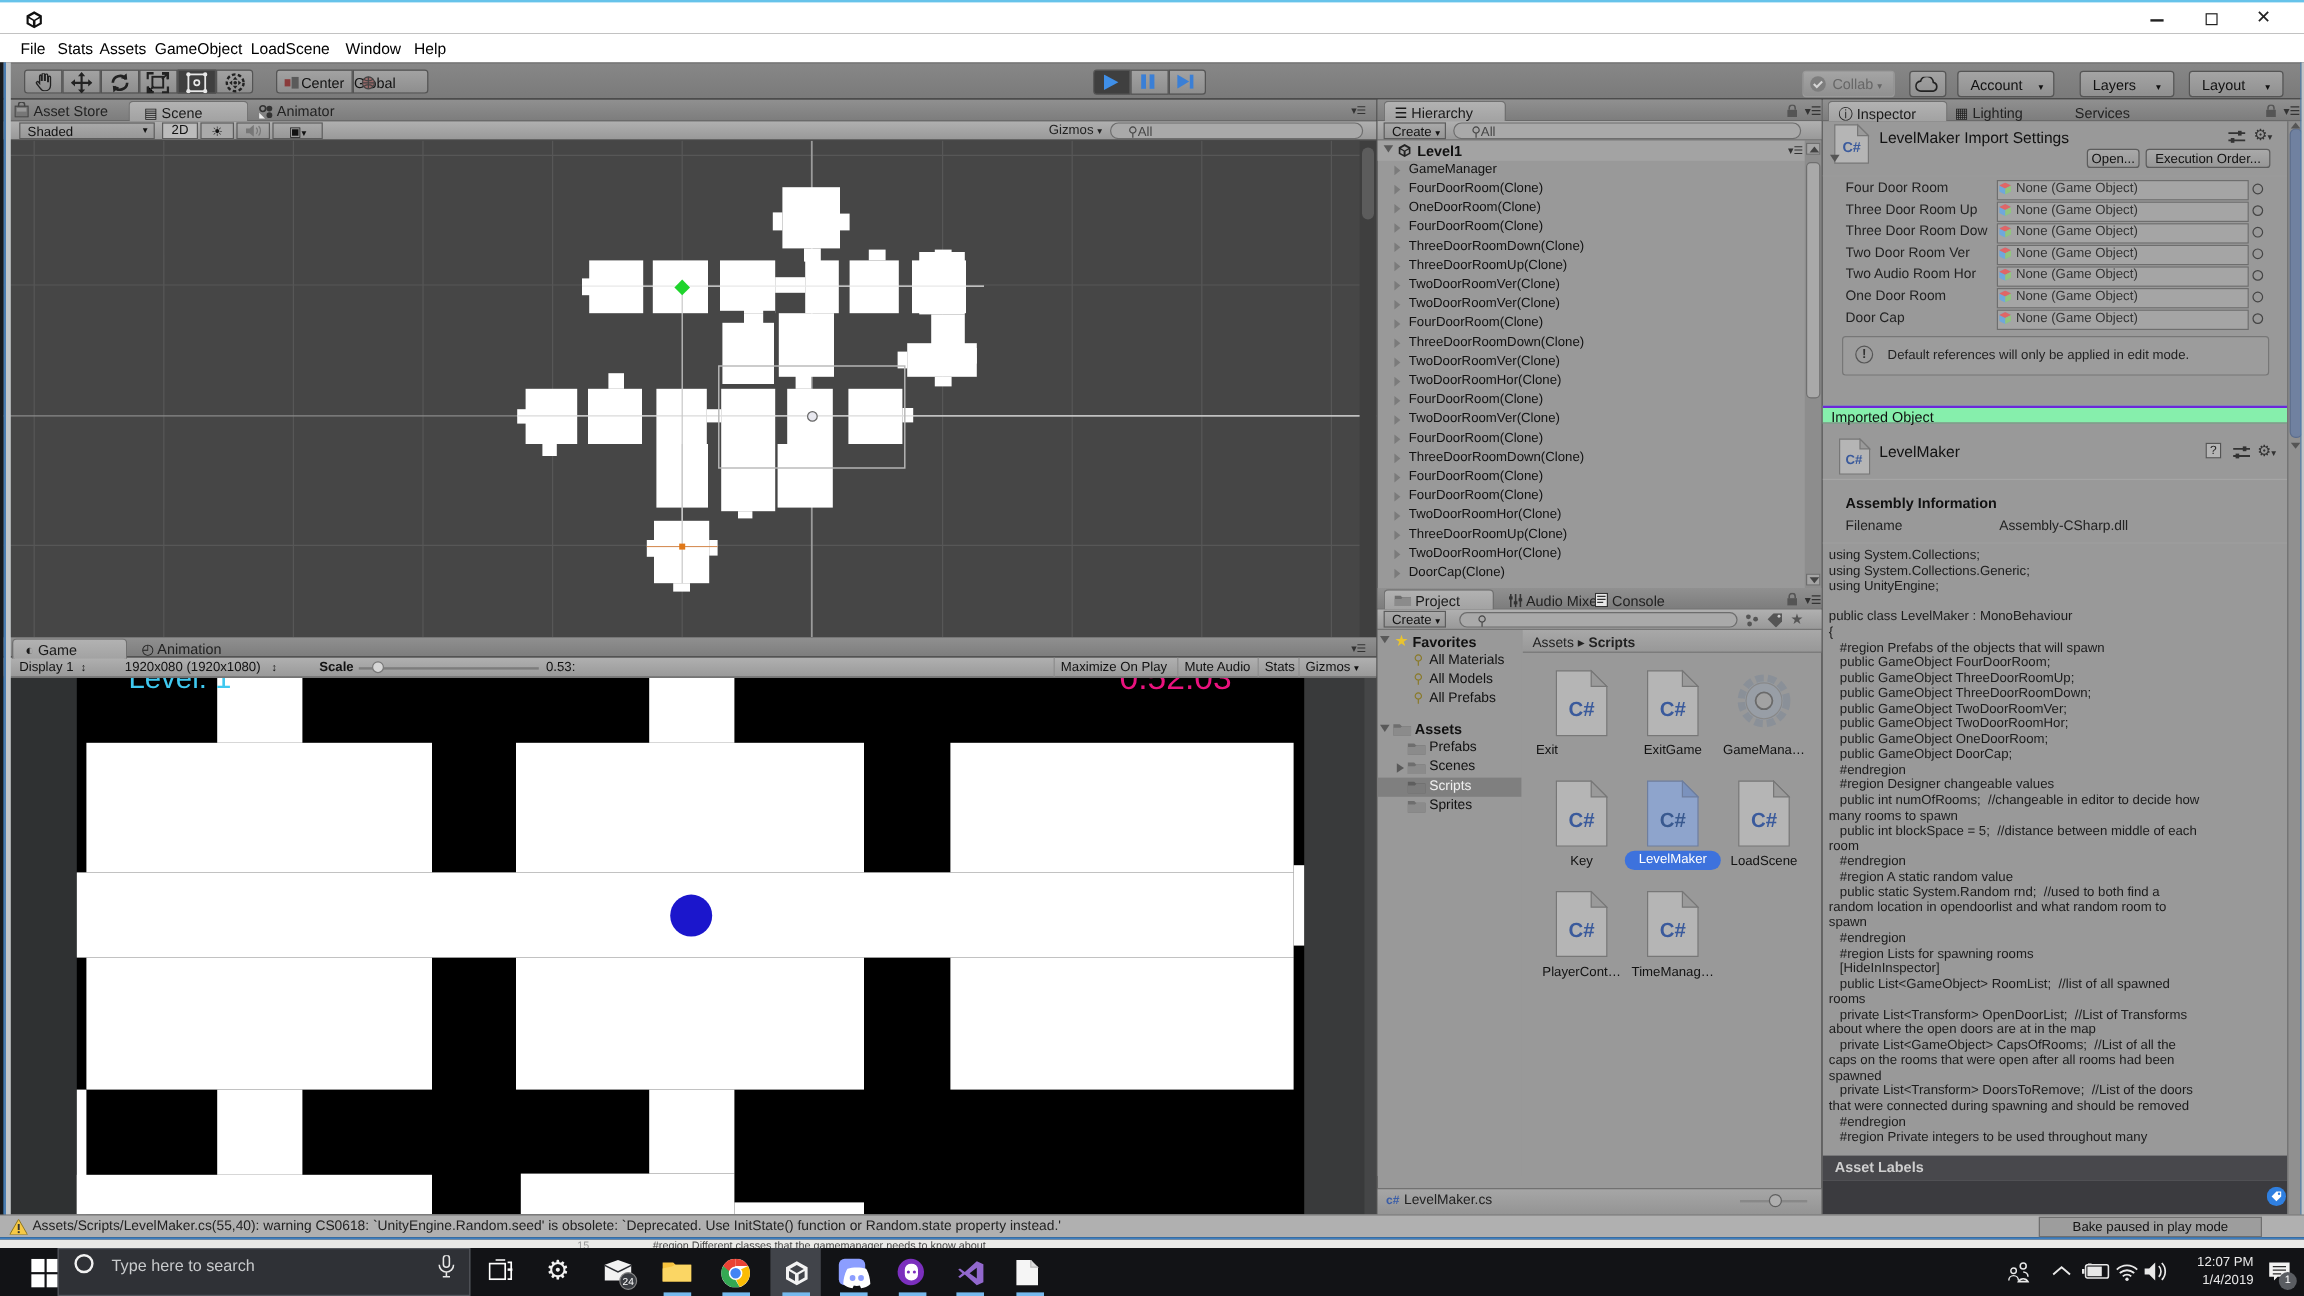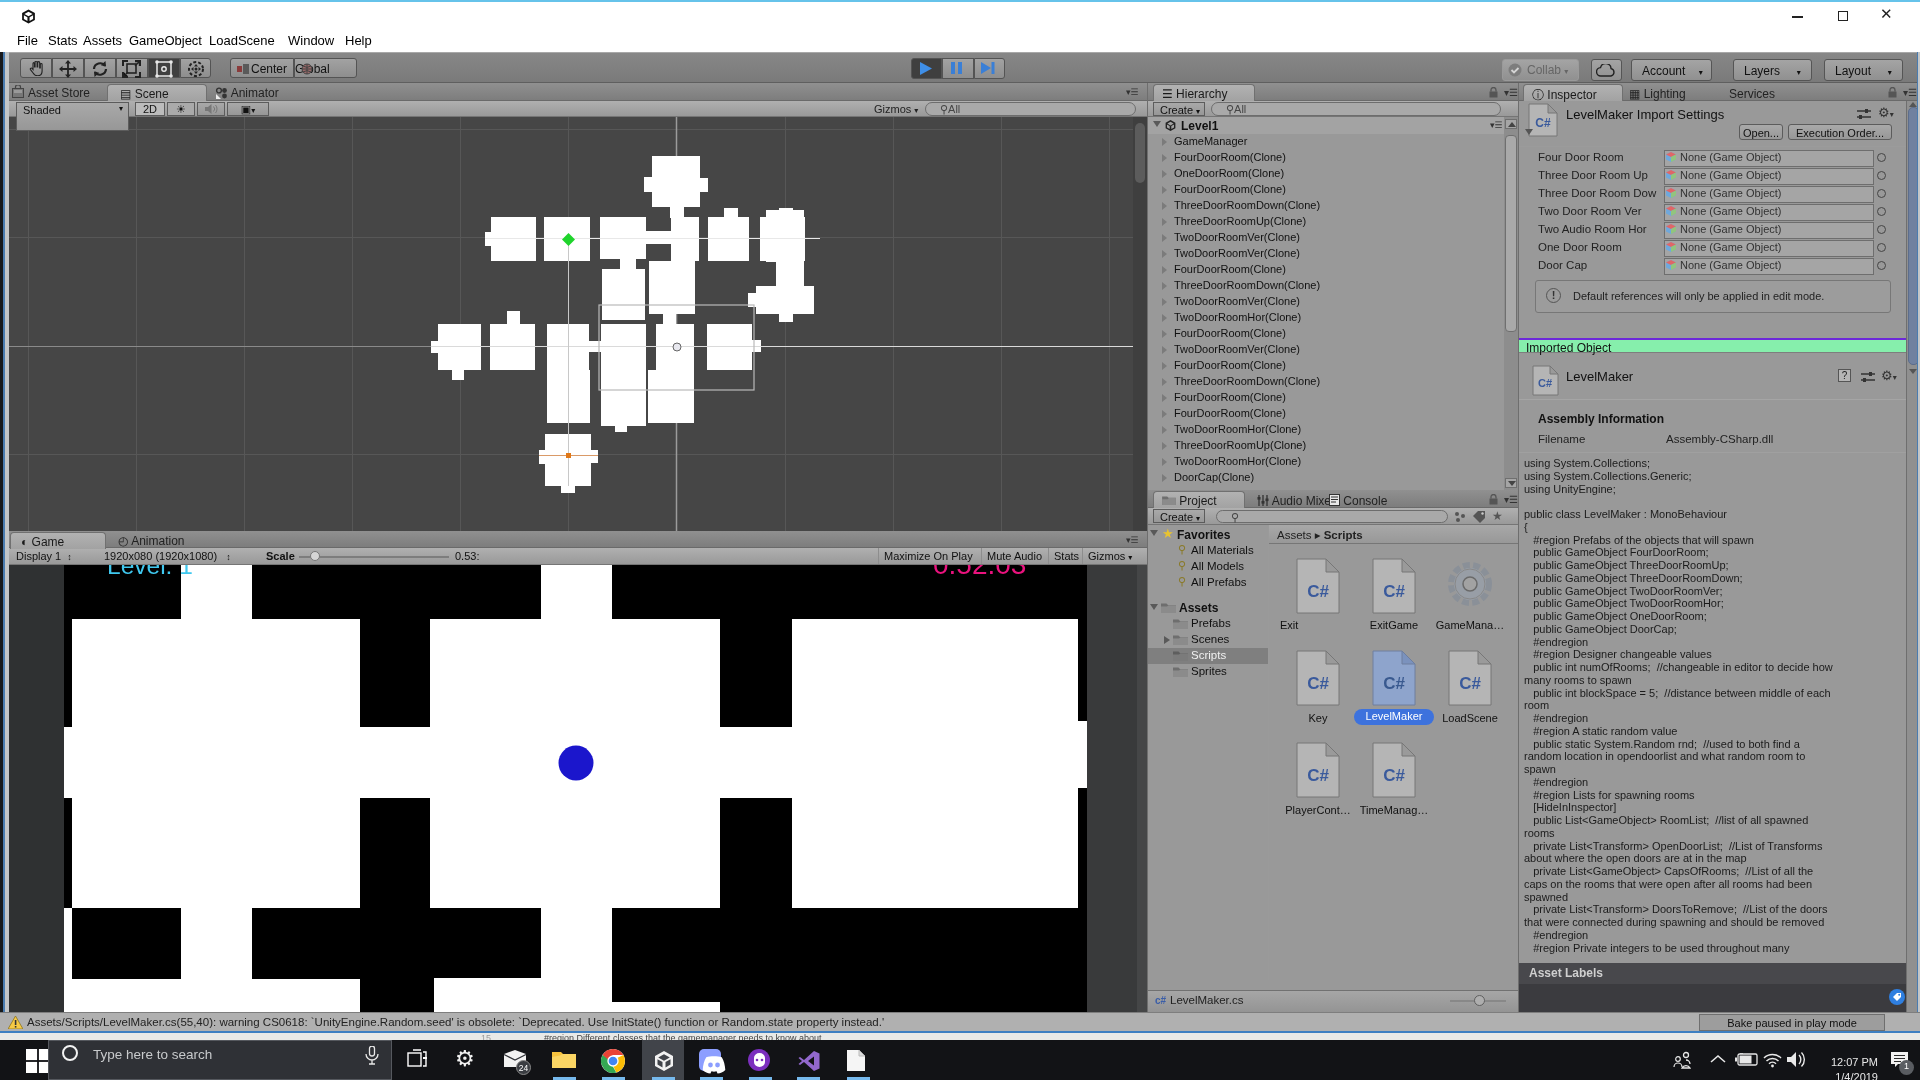--- a/index.html
+++ b/index.html
@@ -36,21 +36,21 @@
 .insrow .ilabel { position:absolute; left:19px; top:2px; font-size:11.5px; color:#222; width:124px; overflow:hidden; white-space:nowrap; }
 .insrow::after { content:"None (Game Object)"; position:absolute; left:145px; top:1px; width:193px; height:15px; background:#a5a5a5; border:1px solid #6e6e6e; font-size:11px; color:#333; padding-left:15px; }
 .insrow::before { content:""; position:absolute; left:358px; top:4px; width:7px; height:7px; border:1.5px solid #444; border-radius:50%; }
 .cube { position:absolute; left:147px; top:3px; width:10px; height:10px; z-index:2; }
 
 #statusbar { left:0; top:1012px; width:1920px; height:19px; background:#b0b0b0; border-top:1px solid #7e7e7e; }
 #blueline { left:0; top:1031px; width:1920px; height:2px; background:#3e7fc1; }
 #codestrip { left:0; top:1033px; width:1920px; height:7px; background:#e9e9e7; overflow:hidden; }
 #taskbar { left:0; top:1040px; width:1920px; height:40px; background:#121316; }
 .ticon { position:absolute; top:8px; width:24px; height:24px; }
-.tbtext { color:#e8e8e8; font-size:11px;margin-top:10px; }
+.tbtext { color:#e8e8e8; font-size:11px; }
 </style>
 </head>
 <body>
 
 <div id="titlebar" class="abs">
   <svg class="abs" style="left:20px;top:6px" width="17" height="17" viewBox="0 0 24 24">
       <path d="M12 2 3 7 3 17 12 22 21 17 21 7 Z M12 5.2 17.8 8.5 12 11.8 6.2 8.5 Z M5.5 10.2 10.5 13.1 10.5 18.4 5.5 15.5 Z M18.5 10.2 18.5 15.5 13.5 18.4 13.5 13.1 Z" fill="#111"></path>
     </svg>
   <div class="abs" style="left:1792px;top:14px;width:11px;height:2px;background:#222"></div>
   <div class="abs" style="left:1838px;top:9px;width:10px;height:10px;border:1.5px solid #222"></div>
@@ -152,21 +152,21 @@
   </svg>
 <div class="abs" style="z-index:6;left:28px;top:86px;font-size:12px;color:#222">Asset Store</div>
 <div class="tab active abs" style="left:107px;top:84px;width:100px;padding:2px 0 0 12px">▤ Scene</div>
 <div class="abs" style="z-index:6;left:215px;top:86px;font-size:12px;color:#222"><svg width="13" height="12" viewBox="0 0 13 12" style="vertical-align:-2px">
       <circle cx="4" cy="3.5" r="2.4" fill="none" stroke="#333" stroke-width="1.4"></circle>
       <circle cx="9.5" cy="3.5" r="2.4" fill="#333"></circle>
       <circle cx="9.5" cy="9" r="2.4" fill="#333"></circle>
       <path d="M1 12 1 7 6 12Z" fill="#eee"></path>
     </svg> Animator</div>
 <div class="abs paneltb" style="left:0;top:101px;width:1147px;height:16px">
-  <div class="minibtn abs" style="left:16px;top:1px;width:113px;height:29px;padding:1px 0 0 6px">Shaded <span style="float:right;margin-right:5px;font-size:8px">▾</span></div>
+  <div class="minibtn abs" style="left:16px;top:1px;width:113px;height:14px;padding:1px 0 0 6px">Shaded <span style="float:right;margin-right:5px;font-size:8px">▾</span></div>
   <div class="minibtn abs" style="left:135px;top:1px;width:30px;height:14px;text-align:center;background:#bcbcbc">2D</div>
   <div class="minibtn abs" style="left:167px;top:1px;width:28px;height:14px;text-align:center;background:#aaaaaa">☀</div>
   <div class="minibtn abs" style="left:197px;top:1px;width:28px;height:14px"><svg width="13" height="10" style="margin:1px 0 0 7px">
         <path d="M0 3 3 3 6.5 0 6.5 10 3 7 0 7Z" fill="#777"></path>
         <path d="M8.5 2.5a3.5 3.5 0 0 1 0 5M10.5 1a6 6 0 0 1 0 8" stroke="#777" fill="none"></path>
       </svg></div>
   <div class="minibtn abs" style="left:227px;top:1px;width:42px;height:14px;text-align:center">▣<span style="font-size:8px">▾</span></div>
   <div class="abs" style="left:874px;top:2px;font-size:11px;color:#222">Gizmos <span style="font-size:8px">▾</span></div>
   <div class="search abs" style="left:925px;top:1px;width:211px;height:14px;padding:0 0 0 14px">⚲All</div>
 </div>

